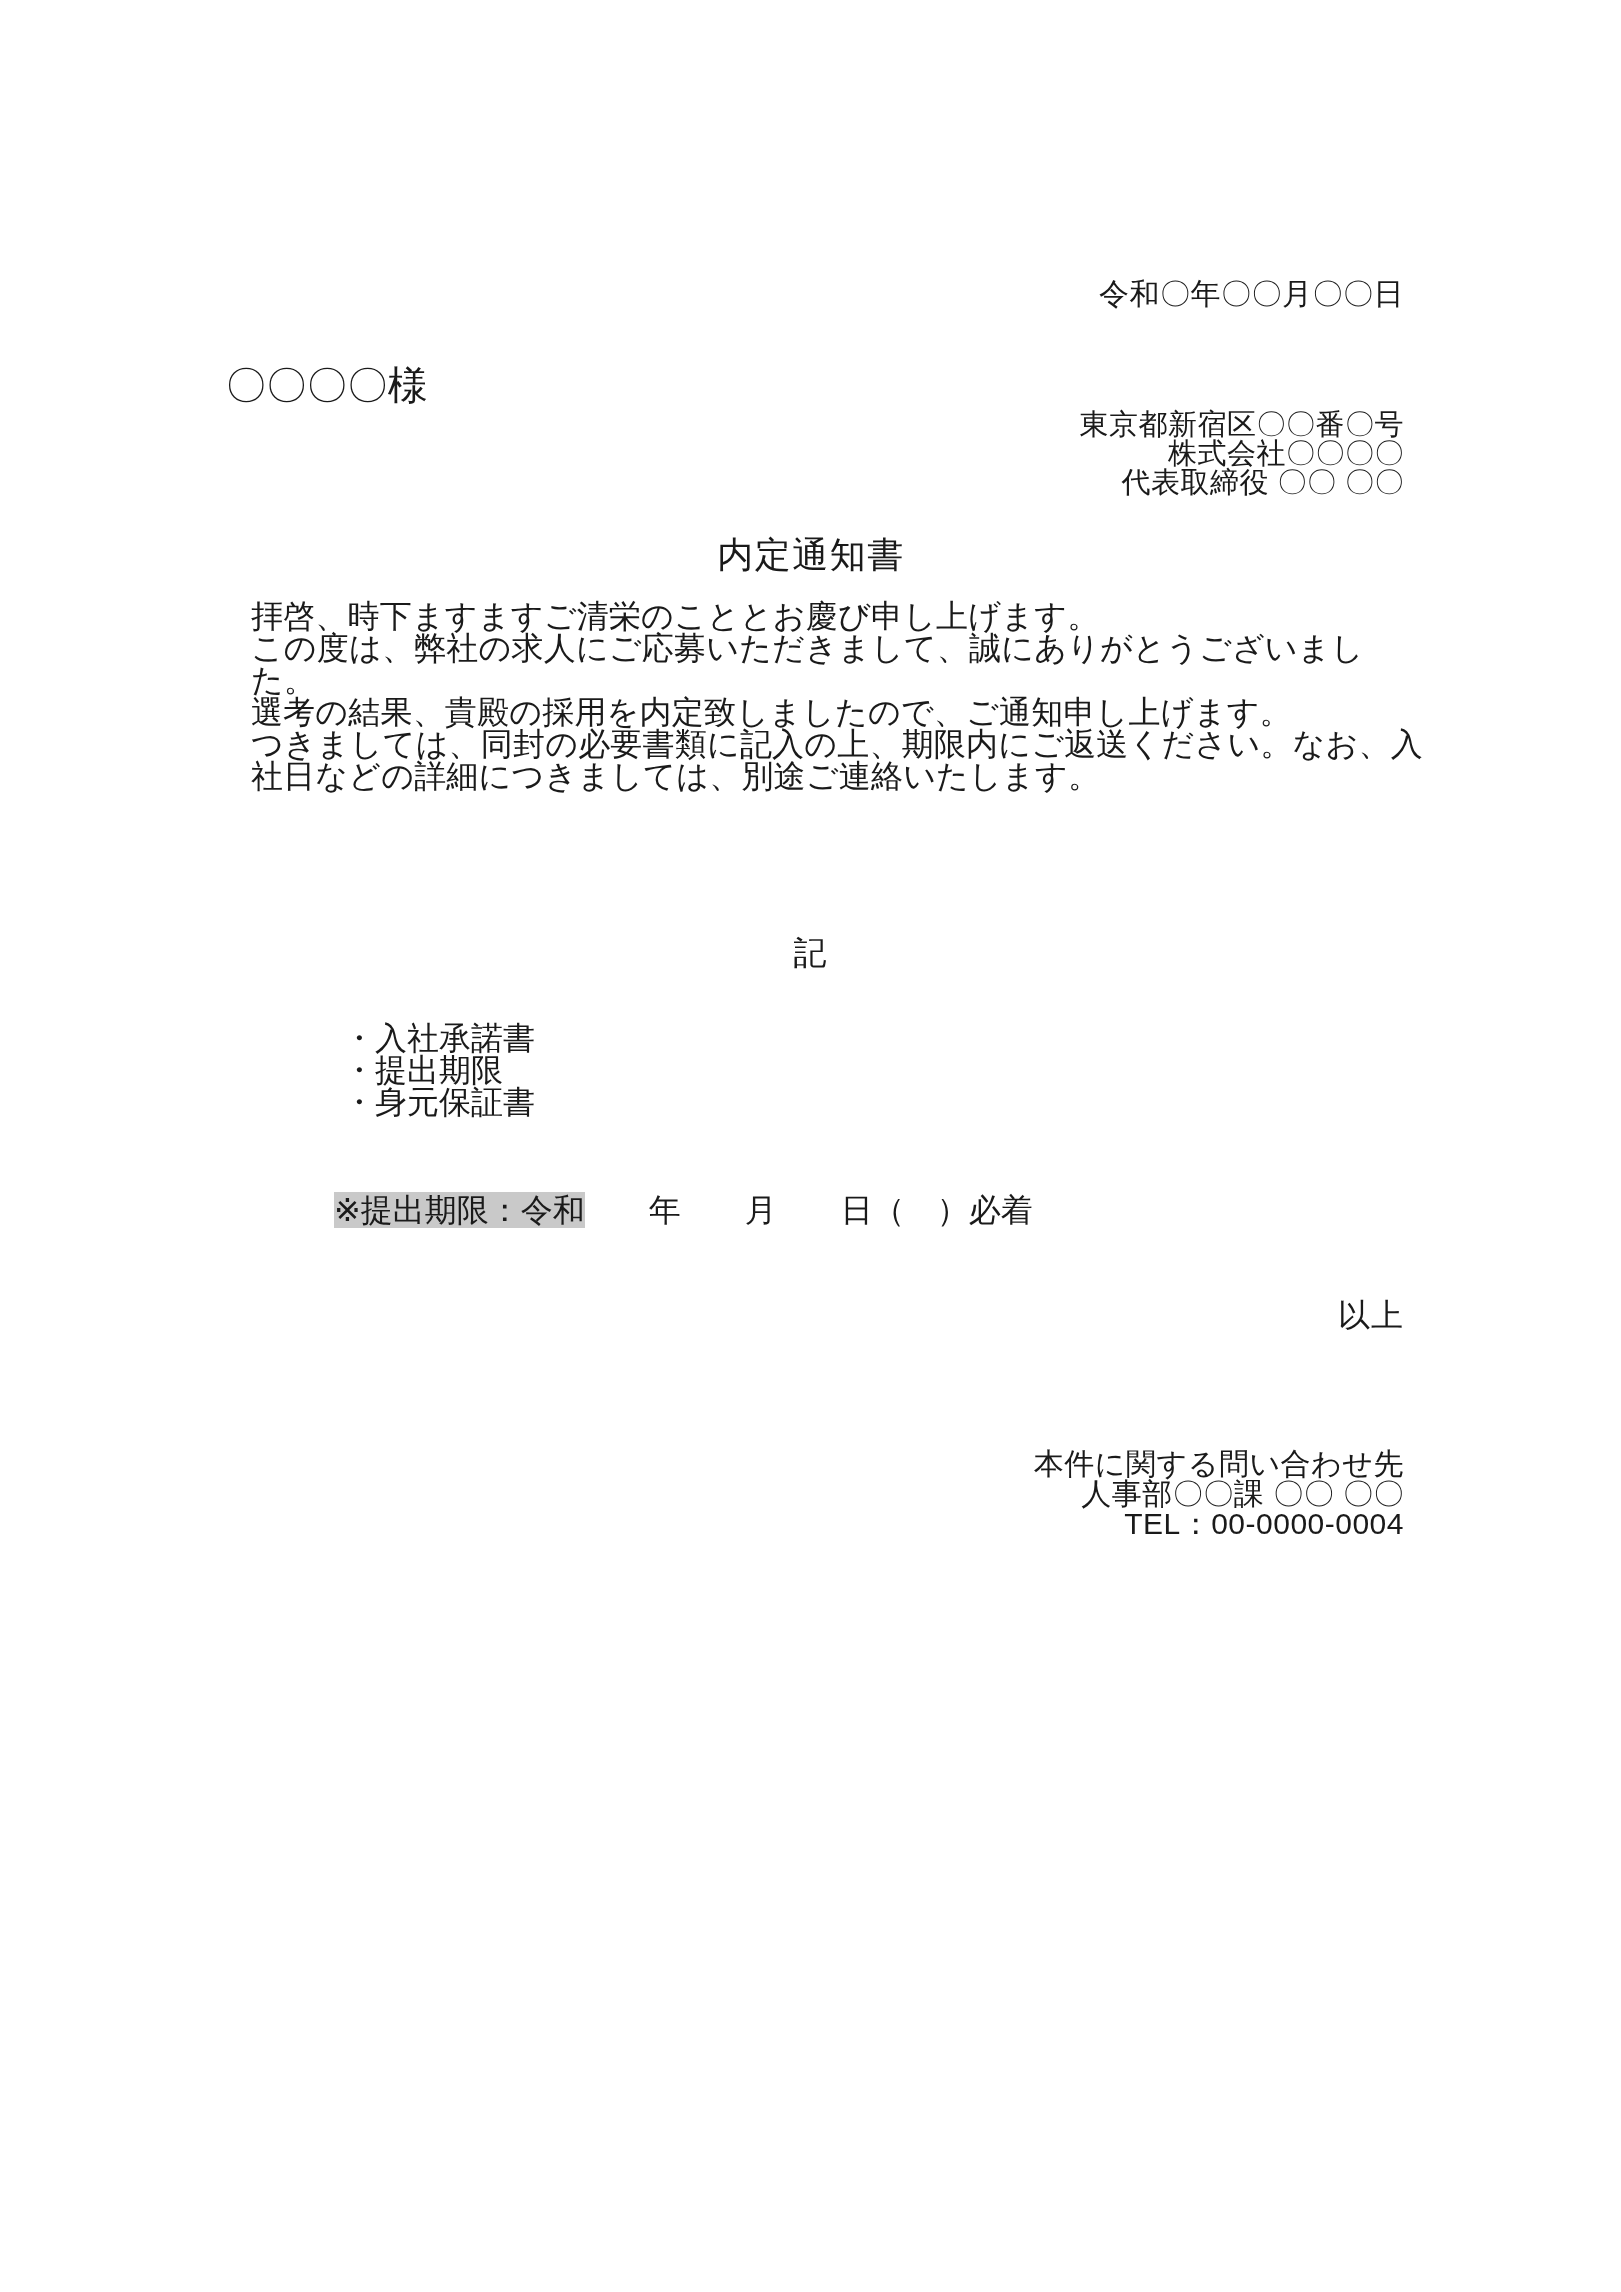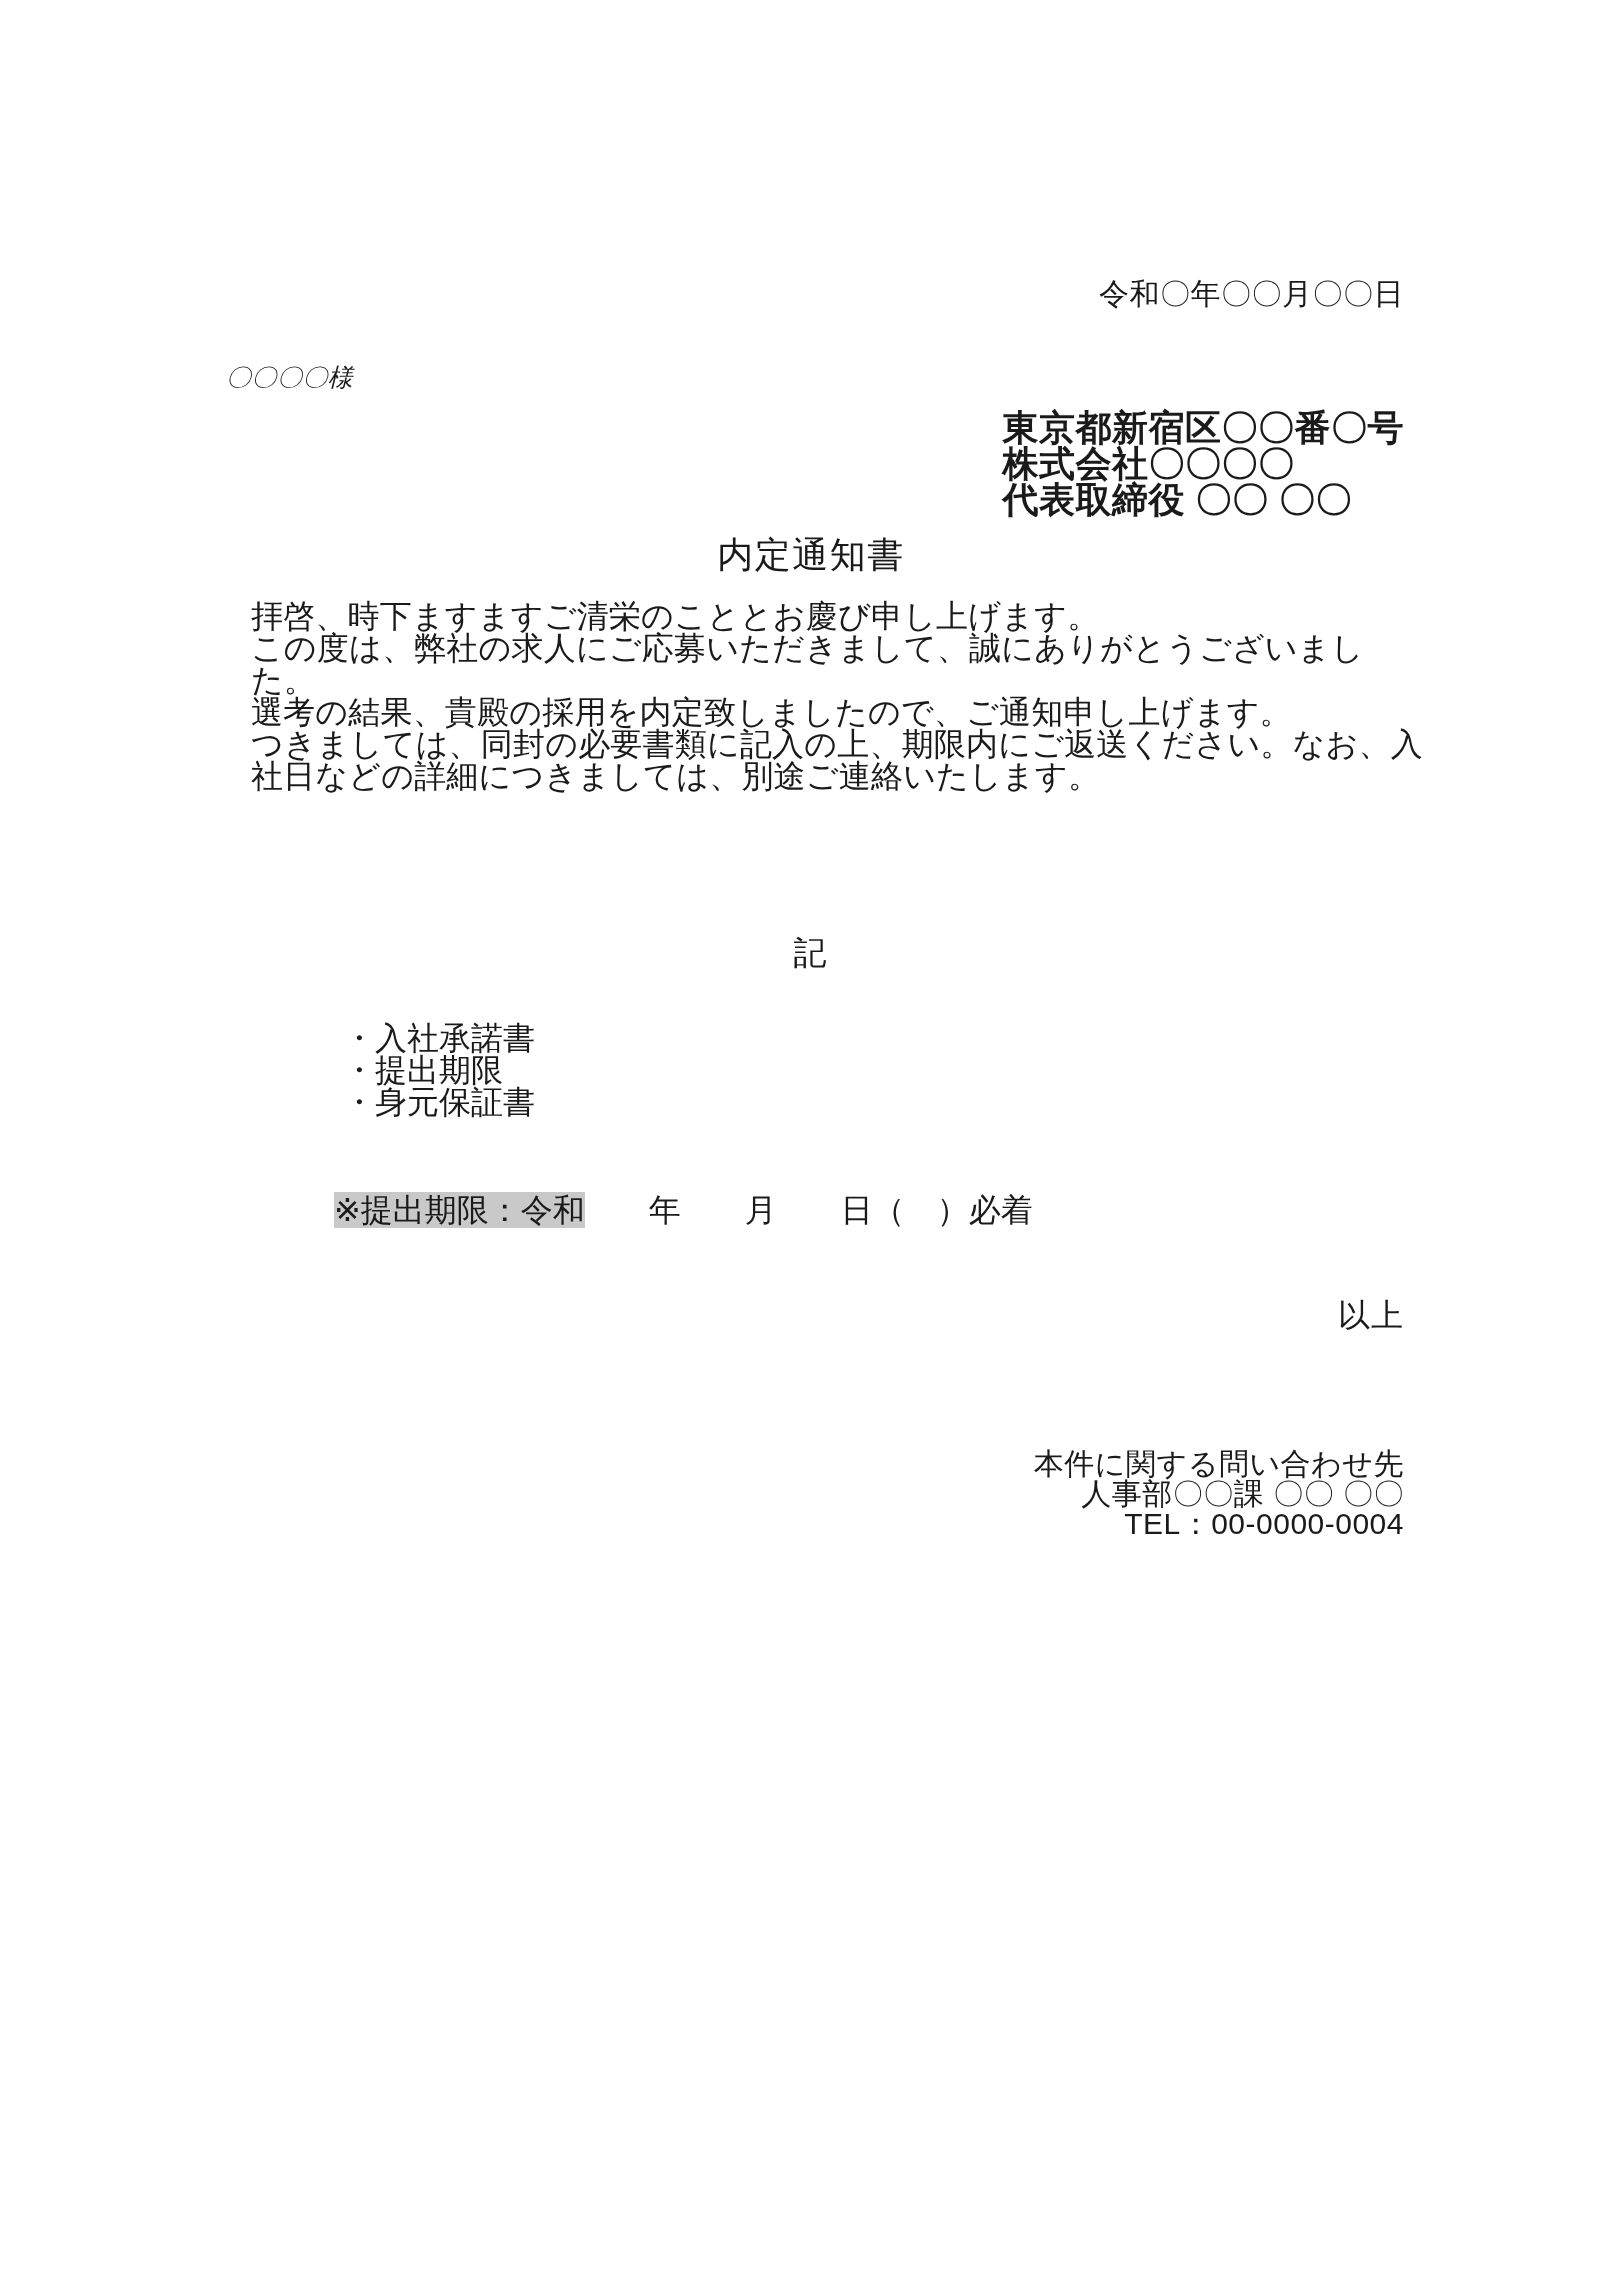--- a/index.html
+++ b/index.html
@@ -33,33 +33,31 @@
     position: absolute;
     top: 279px;
     right: 0;
     font-size: 30px;
     letter-spacing: 0.5px;
   }
   .addressee {
     position: absolute;
     top: 365px;
     left: 7.8px;
-    font-size: 25px;
+    font-size: 40px;
     letter-spacing: 0.5px;
-    font-style: italic;
   }
   .sender-block {
     position: absolute;
     top: 410px;
     right: 0;
-    font-size: 36px;
+    font-size: 29px;
     line-height: 1.48;
-    text-align: left;
+    text-align: right;
     letter-spacing: 0.5px;
-    font-weight: bold;
   }
   .doc-title {
     position: absolute;
     top: 524px;
     left: 0;
     width: 100%;
     text-align: center;
     font-size: 36px;
     letter-spacing: 1.5px;
     margin-top: 13px;

